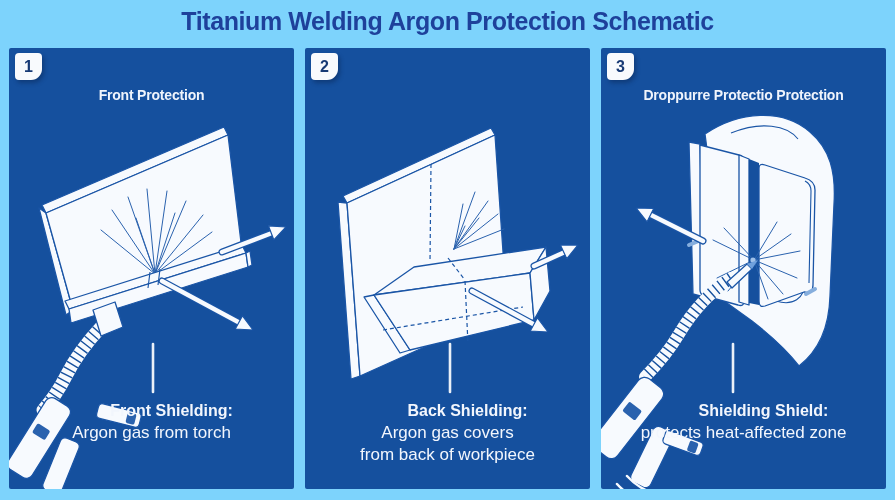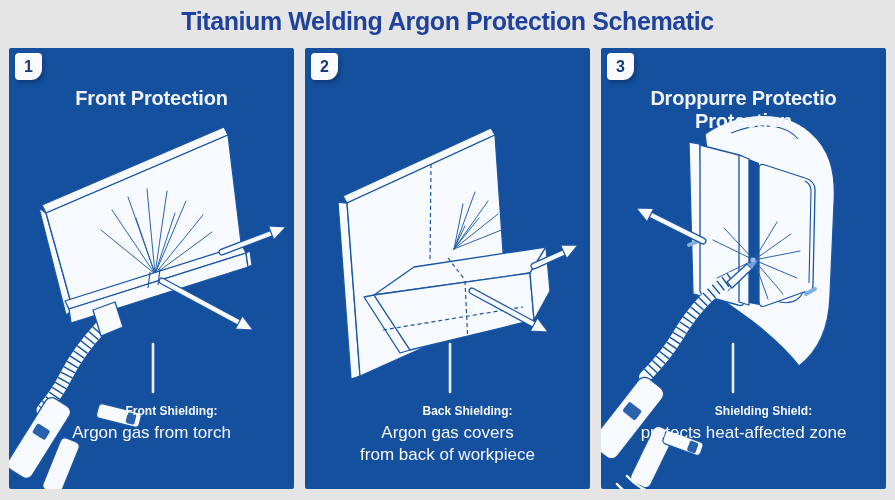--- a/index.html
+++ b/index.html
@@ -1,18 +1,18 @@
 <!DOCTYPE html>
 <html><head>
 <meta charset="utf-8">
 <style>
   html,body{margin:0;padding:0;}
   .page{
     position:relative;width:895px;height:500px;
-    background:#e5e5e5;overflow:hidden;
+    background:#7dd3fc;overflow:hidden;
     font-family:"Liberation Sans","DejaVu Sans",sans-serif;
   }
   .page-title{
     position:absolute;top:7px;left:0;width:100%;
     text-align:center;font-size:25px;font-weight:bold;
     letter-spacing:-0.4px;color:#1E419B;margin:0;
   }
   .panels{position:absolute;left:9px;top:48px;display:flex;gap:11px;}
   .panel{
     position:relative;width:285px;height:441px;
@@ -21,28 +21,28 @@
   .badge{
     position:absolute;left:6px;top:5px;width:27px;height:27px;
     background:#F8FAFD;border-radius:4px 4px 11px 4px;
     display:flex;align-items:center;justify-content:center;
     font-size:16px;font-weight:bold;color:#173A75;
     box-shadow:2px 3px 4px rgba(8,35,80,.45);z-index:3;
   }
   .panel-heading{
     position:absolute;top:39px;left:0;width:100%;margin:0;padding:0 4px;
     box-sizing:border-box;text-align:center;
-    font-size:20px;font-weight:bold;letter-spacing:-0.2px;color:#EFF4FC;z-index:2;
+    font-size:14px;font-weight:bold;letter-spacing:-0.2px;color:#EFF4FC;z-index:2;
   }
   .diagram{position:absolute;inset:0;width:285px;height:441px;z-index:1;}
   .caption{
     position:absolute;top:352px;left:0;width:100%;
     text-align:center;color:#F2F6FD;z-index:2;line-height:22px;
   }
-  .caption-label{font-size:12px;font-weight:bold;padding-left:40px;}
+  .caption-label{font-size:16px;font-weight:bold;padding-left:40px;}
   .caption-line{font-size:17px;}
   
   .wfill{fill:#F7FAFE;stroke:#1A55A6;stroke-width:1.3;stroke-linejoin:round;}
   .bline{stroke:#1A55A6;stroke-width:1.1;fill:none;}
   .dash{stroke:#1A55A6;stroke-width:1.2;fill:none;stroke-dasharray:4 3;}
   .spark{stroke:#2A62AE;stroke-width:1;fill:none;stroke-linecap:round;}
   .arrow-under{stroke:#1A55A6;stroke-width:7;fill:none;stroke-linecap:round;}
   .arrow-over{stroke:#F7FAFE;stroke-width:4.5;fill:none;stroke-linecap:round;}
   .ahead{fill:#F7FAFE;stroke:#1A55A6;stroke-width:1.2;stroke-linejoin:round;}
   .hose{stroke:#F7FAFE;stroke-width:13;fill:none;stroke-linecap:round;}

